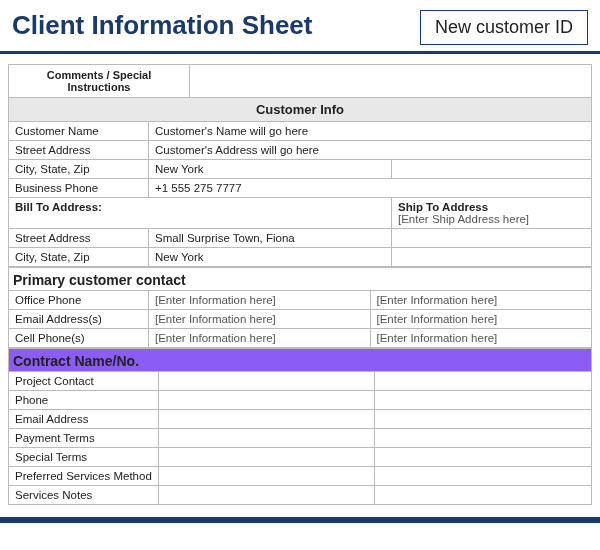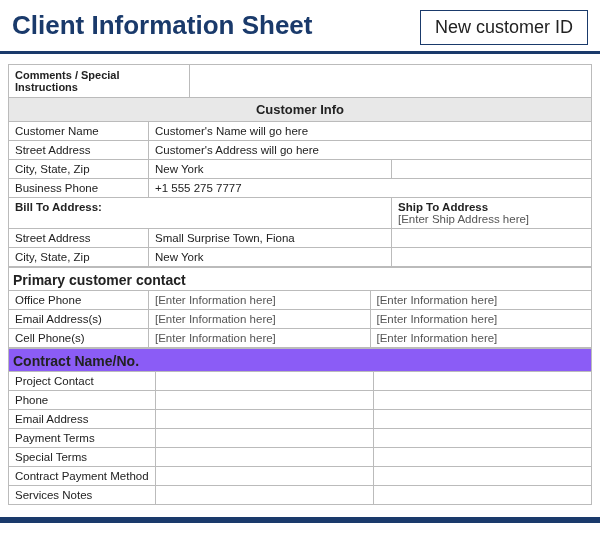--- a/index.html
+++ b/index.html
@@ -38,20 +38,21 @@
     .main-content {
       padding: 4px 8px 8px 8px;
     }
 
     
     .comments-row {
       display: flex;
       border: 1px solid #bbb;
       border-bottom: none;
       margin-top: 6px;
+      text-align: center;
     }
     .comments-label {
       font-weight: bold;
       padding: 4px 6px;
       flex: 0 0 180px;
       font-size: 11px;
     }
     .comments-value {
       flex: 1;
       padding: 4px 6px;
@@ -218,21 +219,21 @@
         <td>Payment Terms</td>
         <td></td>
         <td></td>
       </tr>
       <tr>
         <td>Special Terms</td>
         <td></td>
         <td></td>
       </tr>
       <tr>
-        <td>Contract Payment Method</td>
+        <td>Preferred Services Method</td>
         <td></td>
         <td></td>
       </tr>
       <tr>
         <td>Services Notes</td>
         <td></td>
         <td></td>
       </tr>
     </tbody>
   </table>

